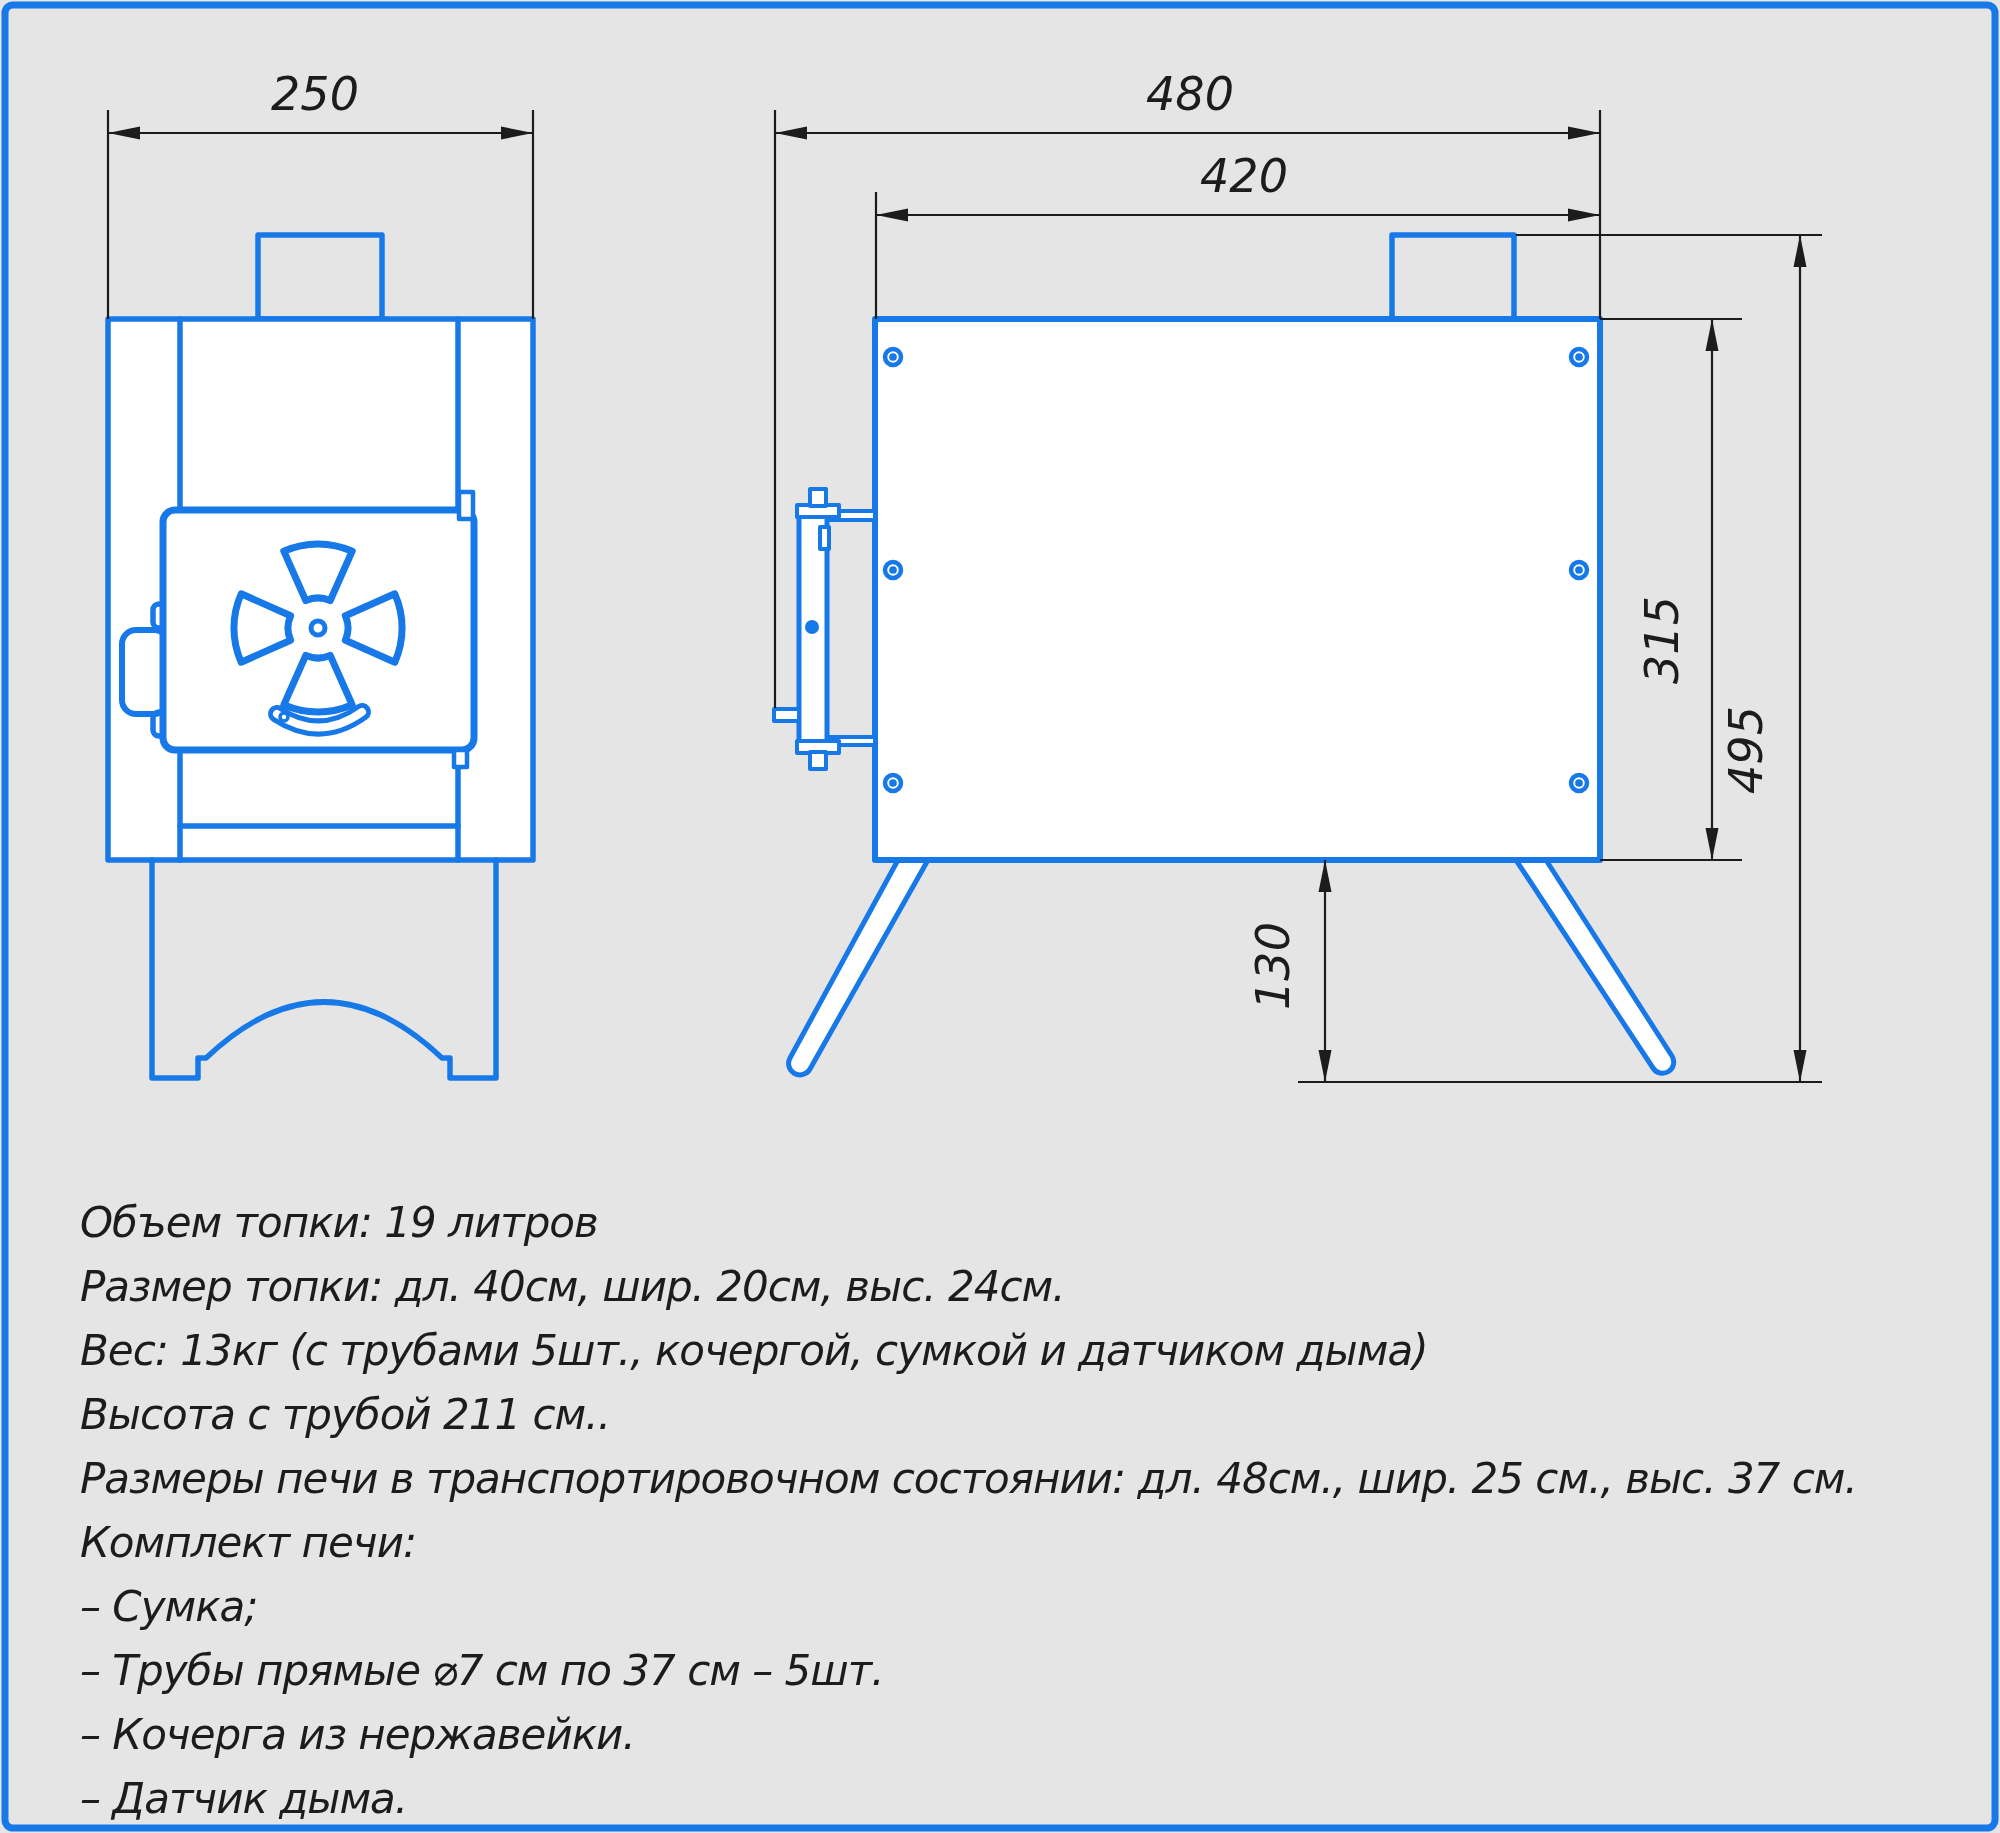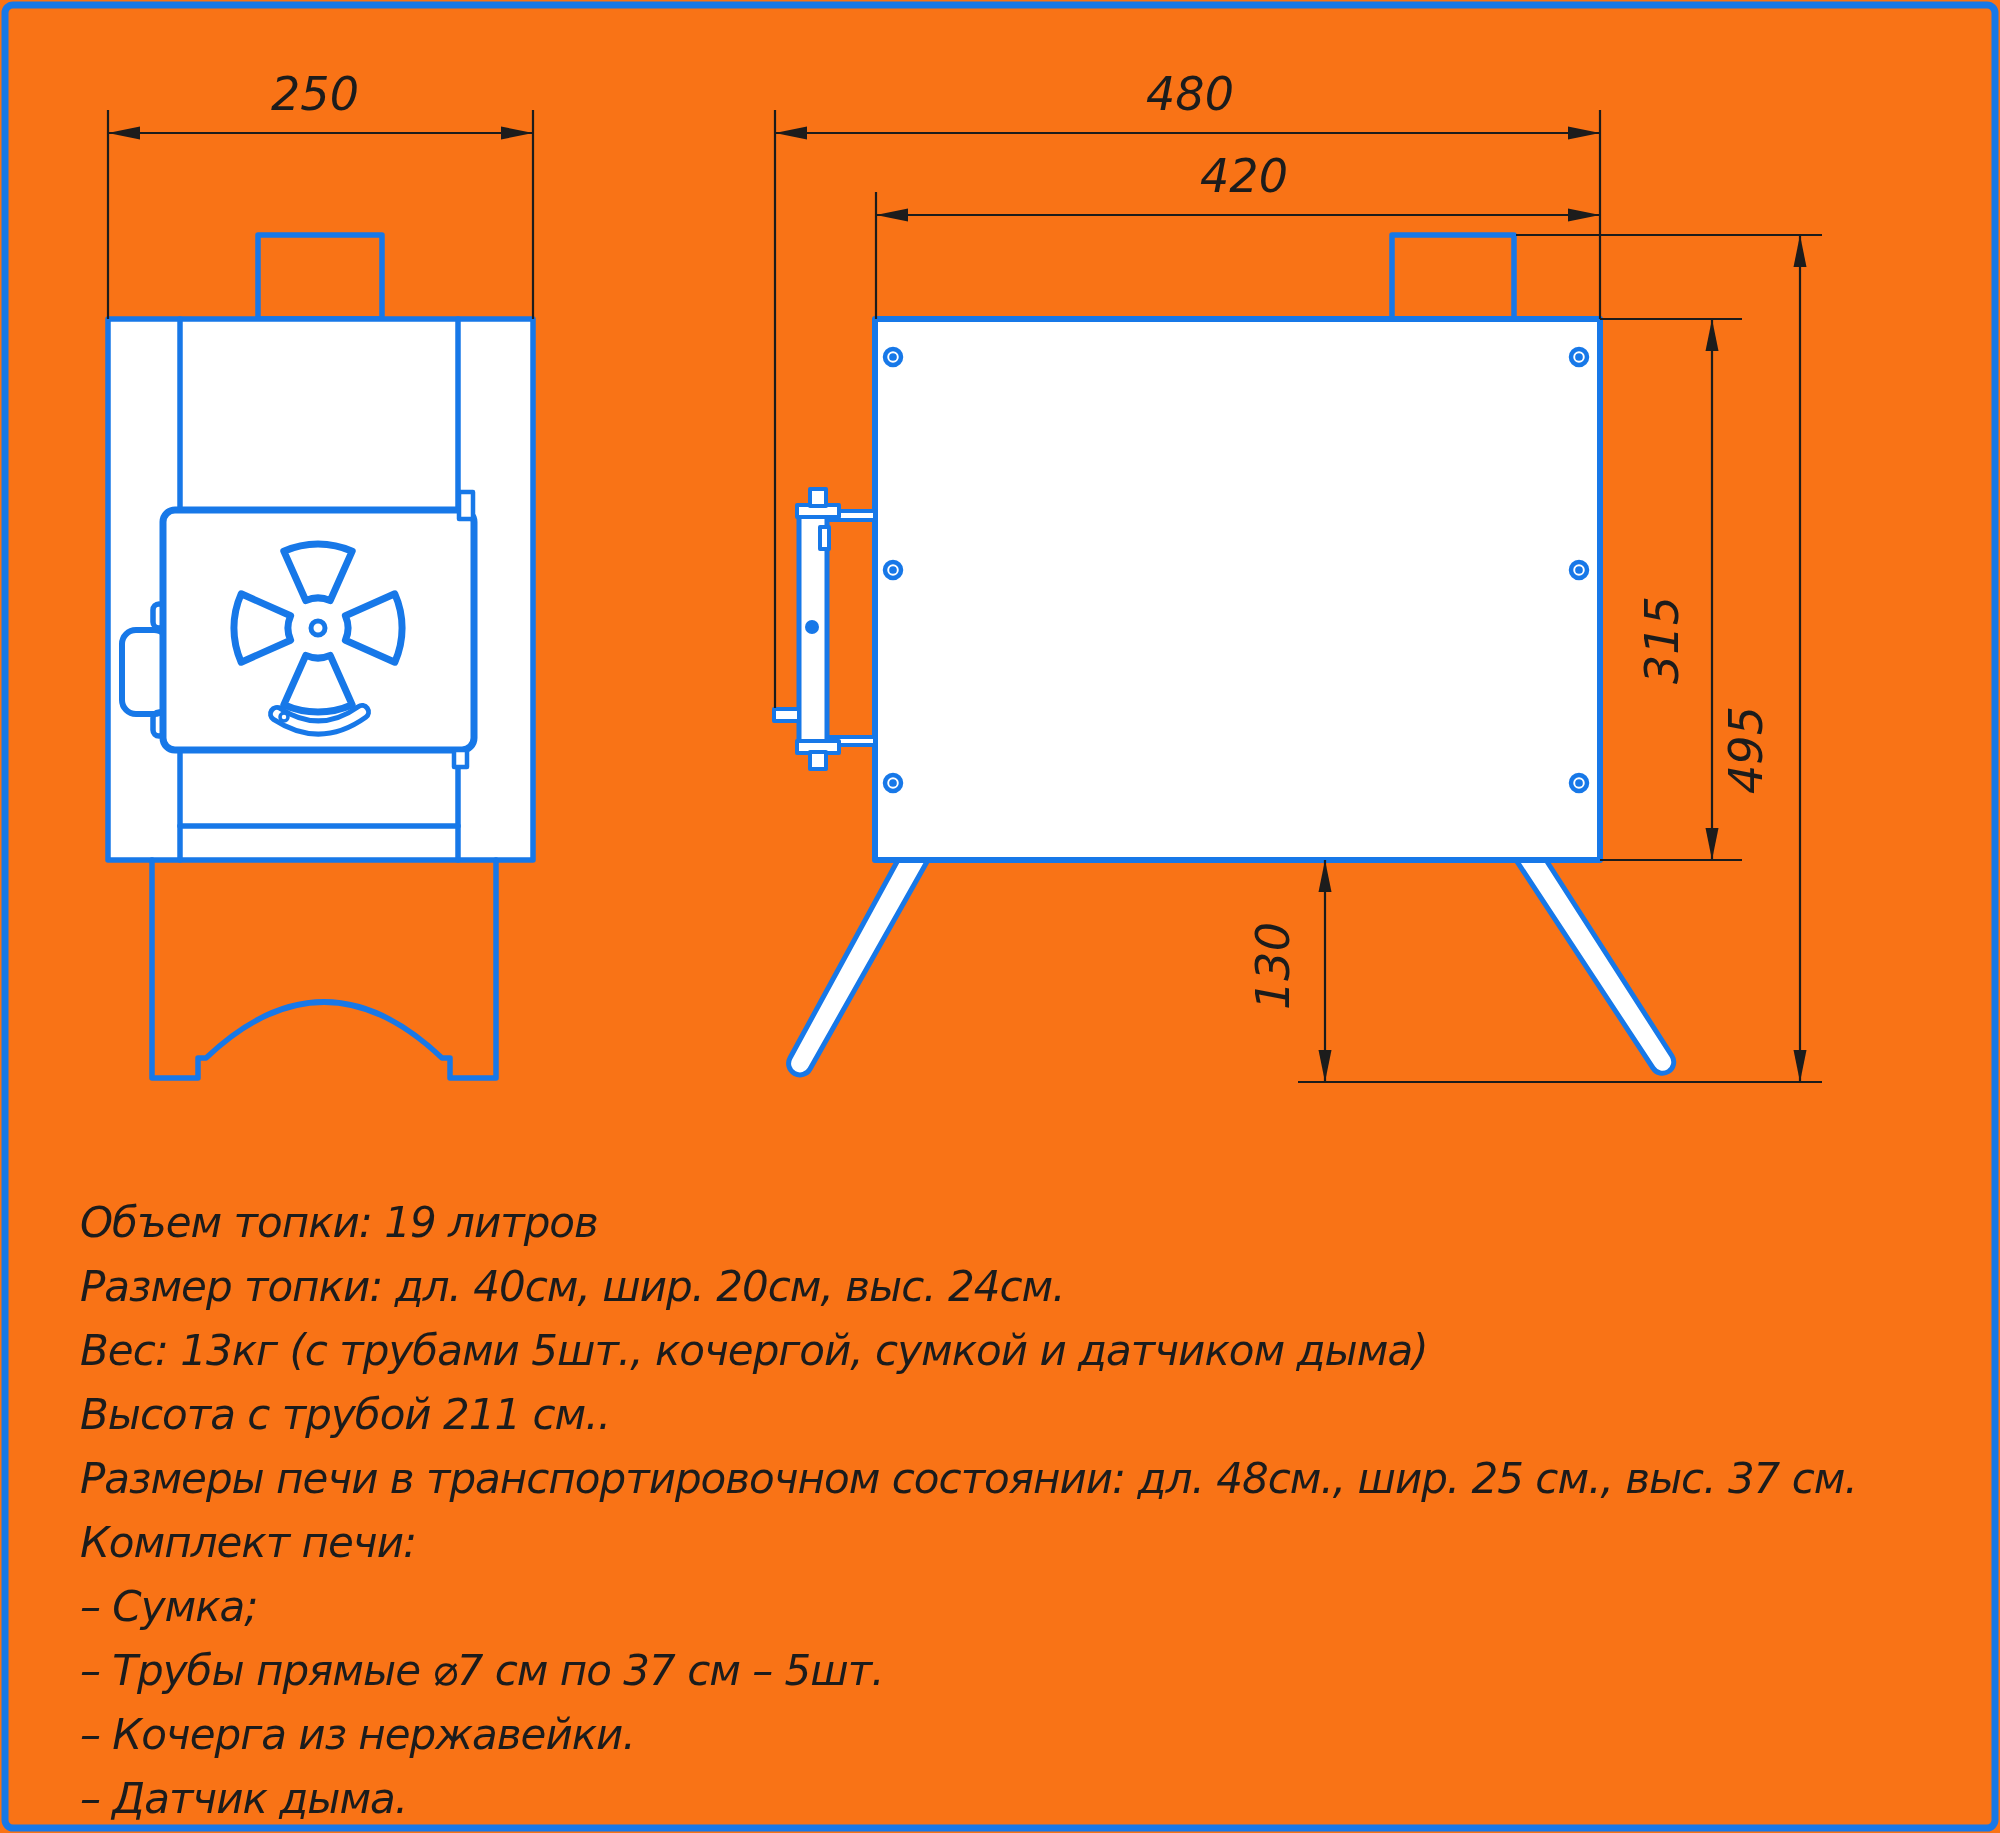--- a/index.html
+++ b/index.html
@@ -1,16 +1,16 @@
 <!DOCTYPE html>
 <html><head>
 <meta charset="utf-8">
 <style>
   html,body{margin:0;padding:0;background:#ffffff;}
-  .page{position:relative;width:2000px;height:1833px;background:#f97316;
+  .page{position:relative;width:2000px;height:1833px;background:#e5e5e5;
         font-family:"DejaVu Sans","Liberation Sans",sans-serif;}
   svg{position:absolute;left:0;top:0;}
   .blue{stroke:#1778E8;fill:none;stroke-width:5.5;stroke-linecap:round;stroke-linejoin:round;}
   .bluefill{stroke:#1778E8;fill:#ffffff;stroke-width:5.5;stroke-linejoin:round;}
   .blk{stroke:#1c1c1c;fill:none;stroke-width:2.2;}
   .arr{fill:#1c1c1c;stroke:none;}
   .dimtxt{font-family:"DejaVu Sans","Liberation Sans",sans-serif;font-style:italic;
           font-size:46px;fill:#1c1c1c;text-anchor:middle;}
   .spectxt{font-family:"DejaVu Sans","Liberation Sans",sans-serif;font-style:italic;
            font-size:42px;letter-spacing:-1px;fill:#1c1c1c;}

